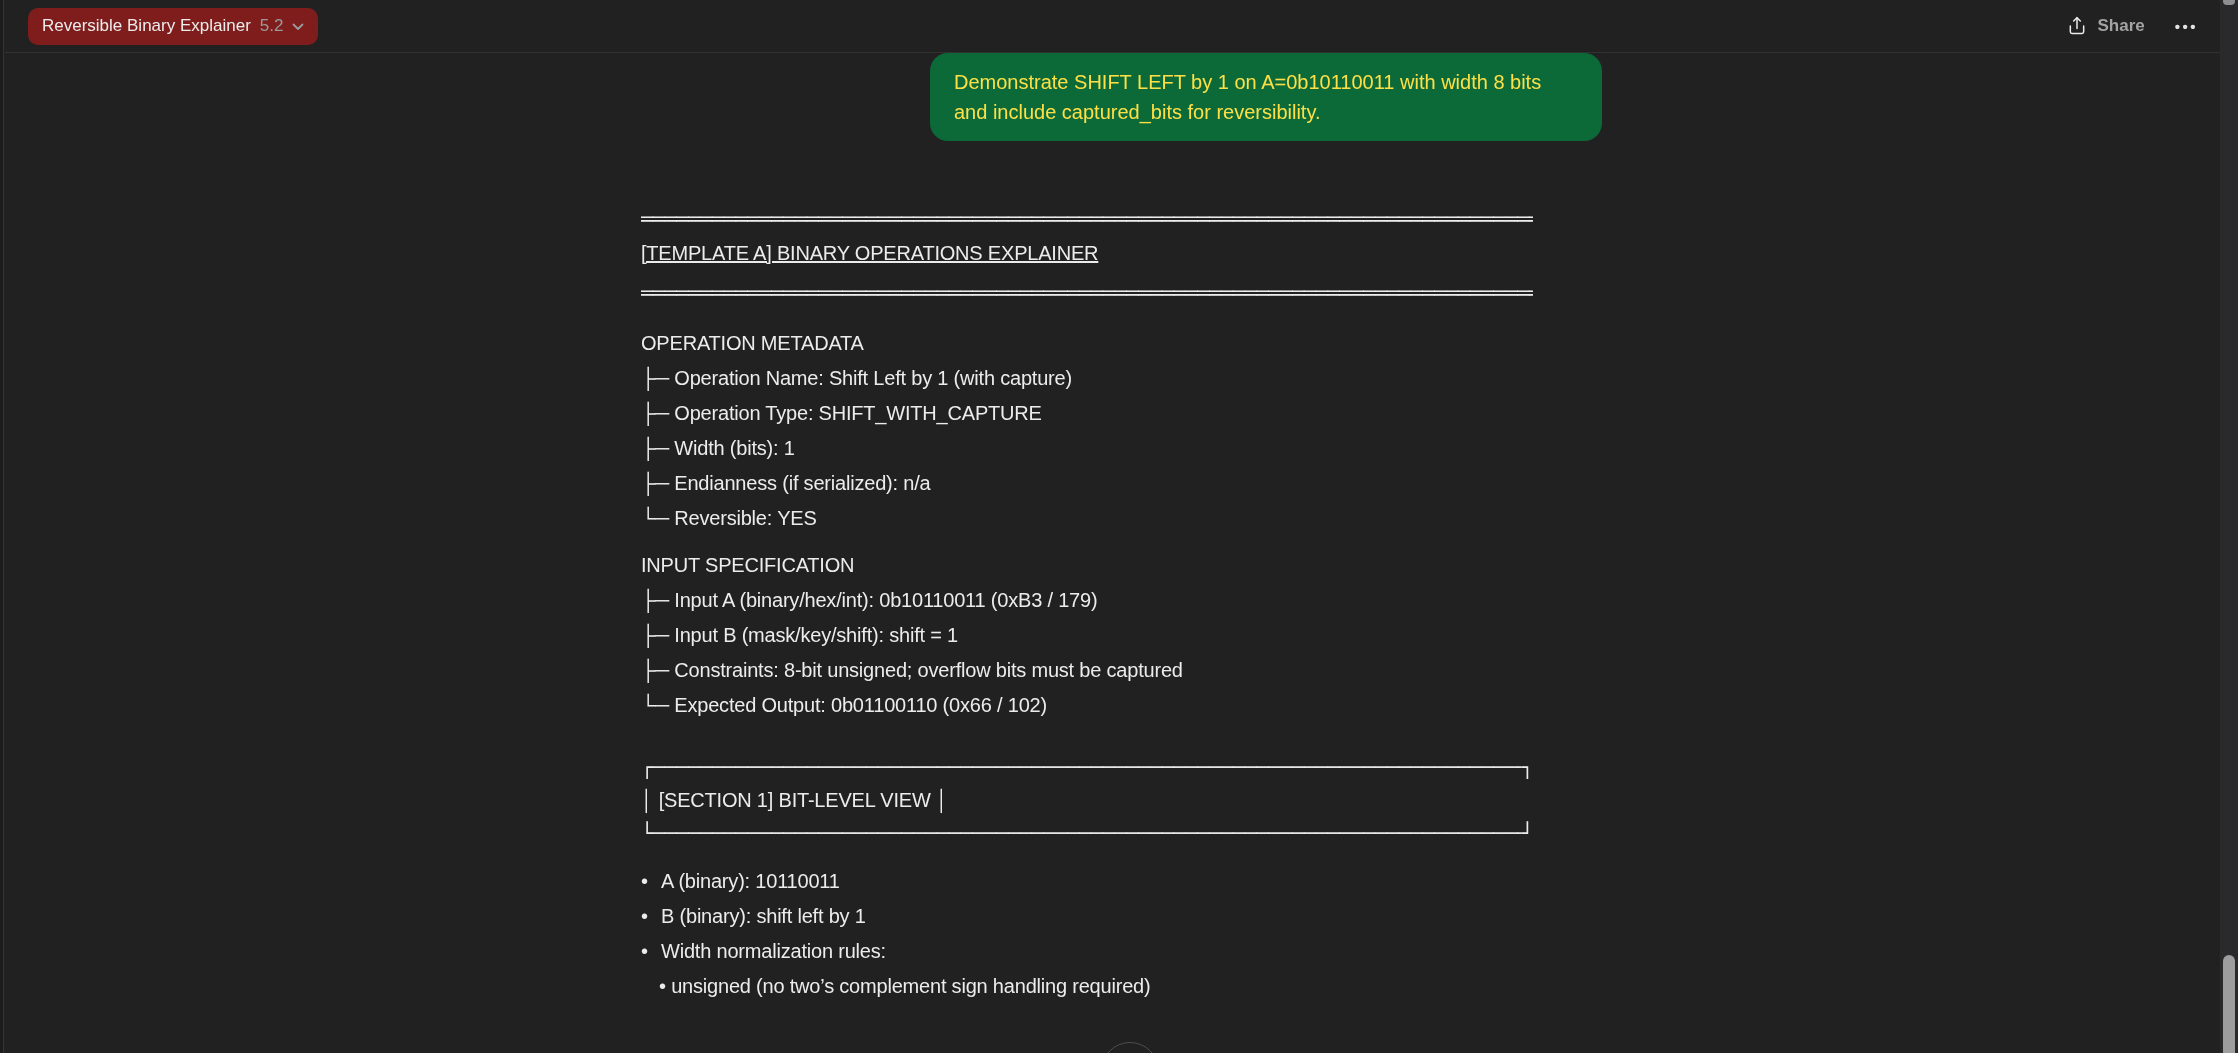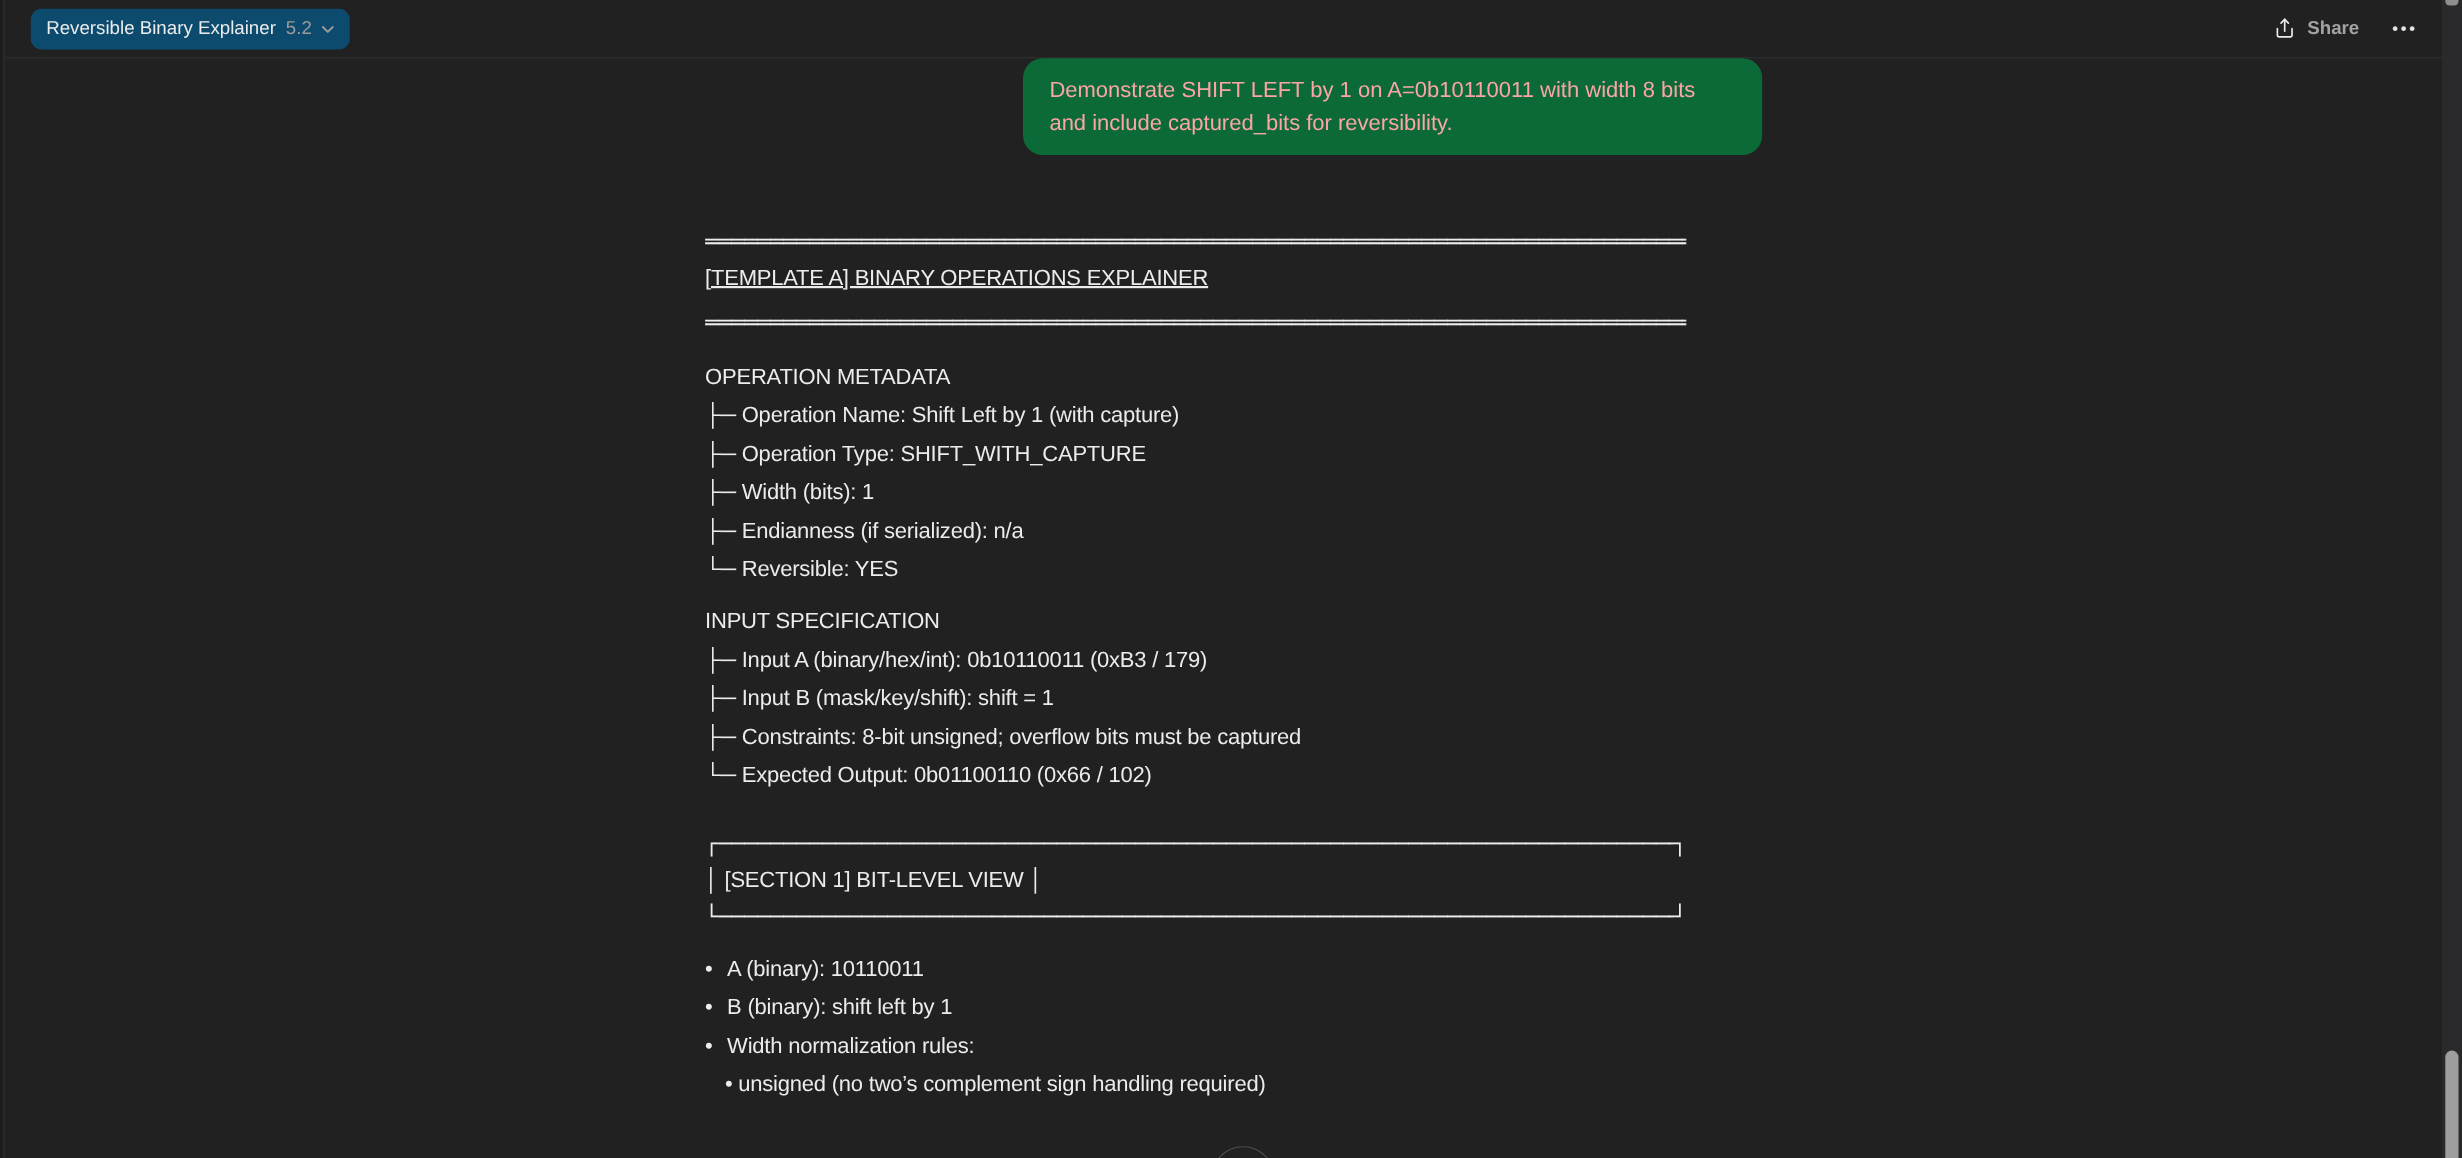--- a/index.html
+++ b/index.html
@@ -12,33 +12,33 @@
   button { font-family:inherit; background:none; border:none; color:inherit; cursor:pointer; padding:0; }
 
   
   .left-edge { position:absolute; left:0; top:0; width:4px; height:100%;
     background:#1c1c1c; border-right:1px solid #343434; }
 
   
   .header { position:absolute; top:0; left:5px; right:18px; height:53px;
     border-bottom:1px solid #313131; display:flex; align-items:center;
     justify-content:space-between; padding:0 22px 0 23px; }
-  .pill { display:flex; align-items:center; gap:9px; background:#0c4a6e;
+  .pill { display:flex; align-items:center; gap:9px; background:#7f1d1d;
     border-radius:10px; height:37px; padding:0 14px; font-size:17px; color:#ececec; }
   .pill .ver { color:#9b9b9b; }
   .pill svg { margin-top:2px; }
   .actions { display:flex; align-items:center; gap:30px; }
   .share-btn { display:flex; align-items:center; gap:10px; font-size:17px;
     font-weight:700; color:#a3a3a3; }
   .more-btn { font-size:15px; letter-spacing:2.5px; color:#e3e3e3; font-weight:700; }
 
   
   .bubble { position:absolute; left:930px; top:53px; width:672px;
     background:#0c6a38; border-radius:18px; padding:14px 24px;
-    font-size:20px; line-height:30px; color:#fca5a5; }
+    font-size:20px; line-height:30px; color:#fde047; }
   .bubble p { margin:0; }
 
   
   .content { position:absolute; left:641px; top:208px; width:892px;
     font-size:20px; letter-spacing:-0.2px; }
   .sep { height:22px; line-height:22px; width:100%;
     font-family:"DejaVu Sans Mono",monospace; font-size:20px;
     white-space:nowrap; overflow:hidden; }
   .mt16 { margin-top:16px; }
   .tmpl-title { margin:10px 0 0; line-height:26px;text-decoration:underline; }

